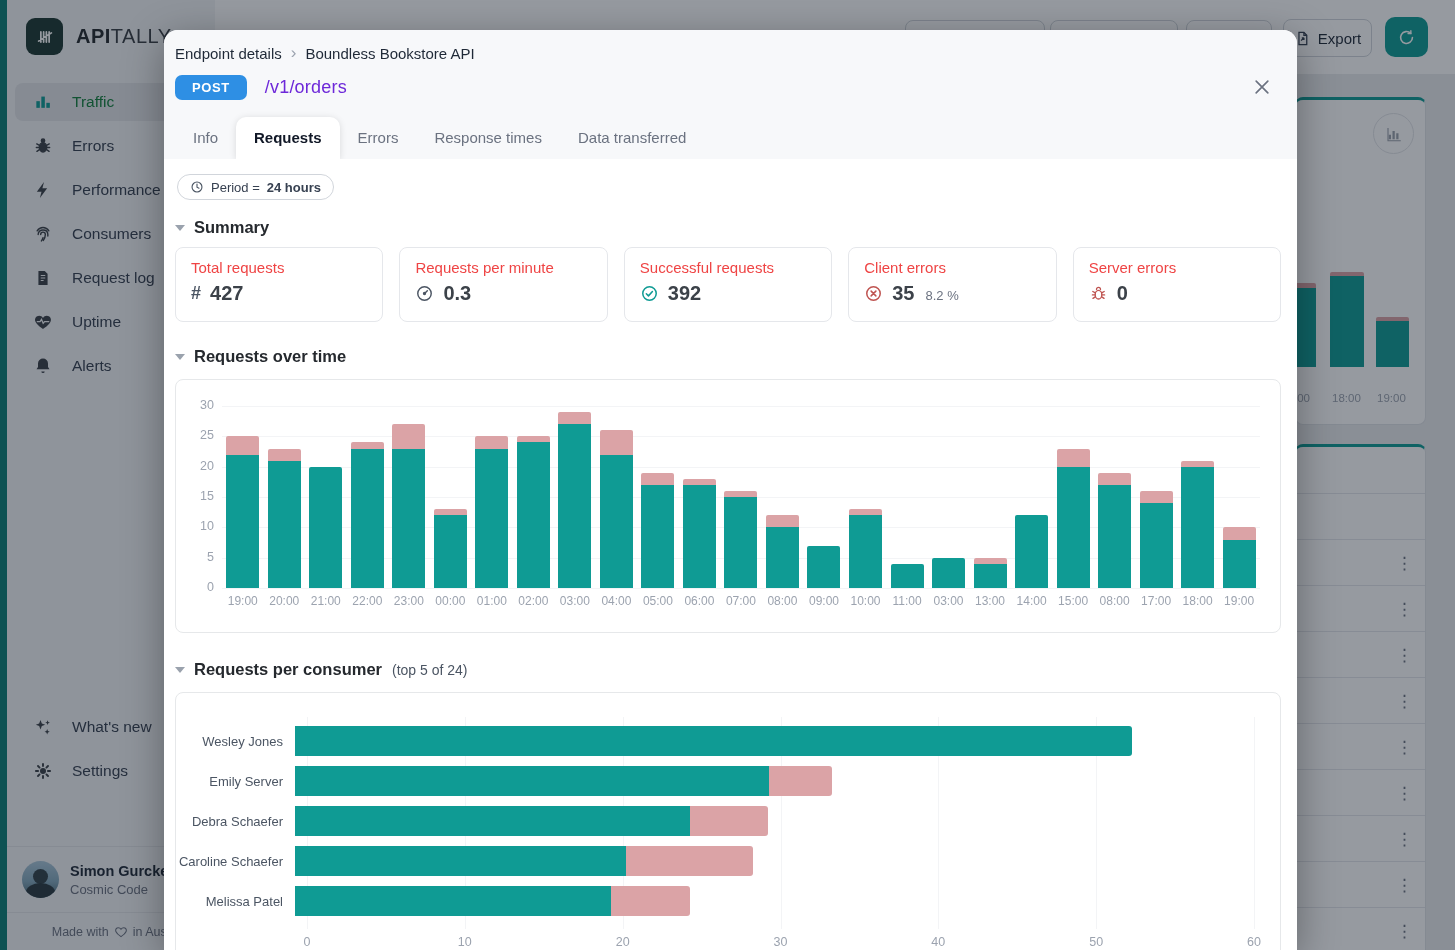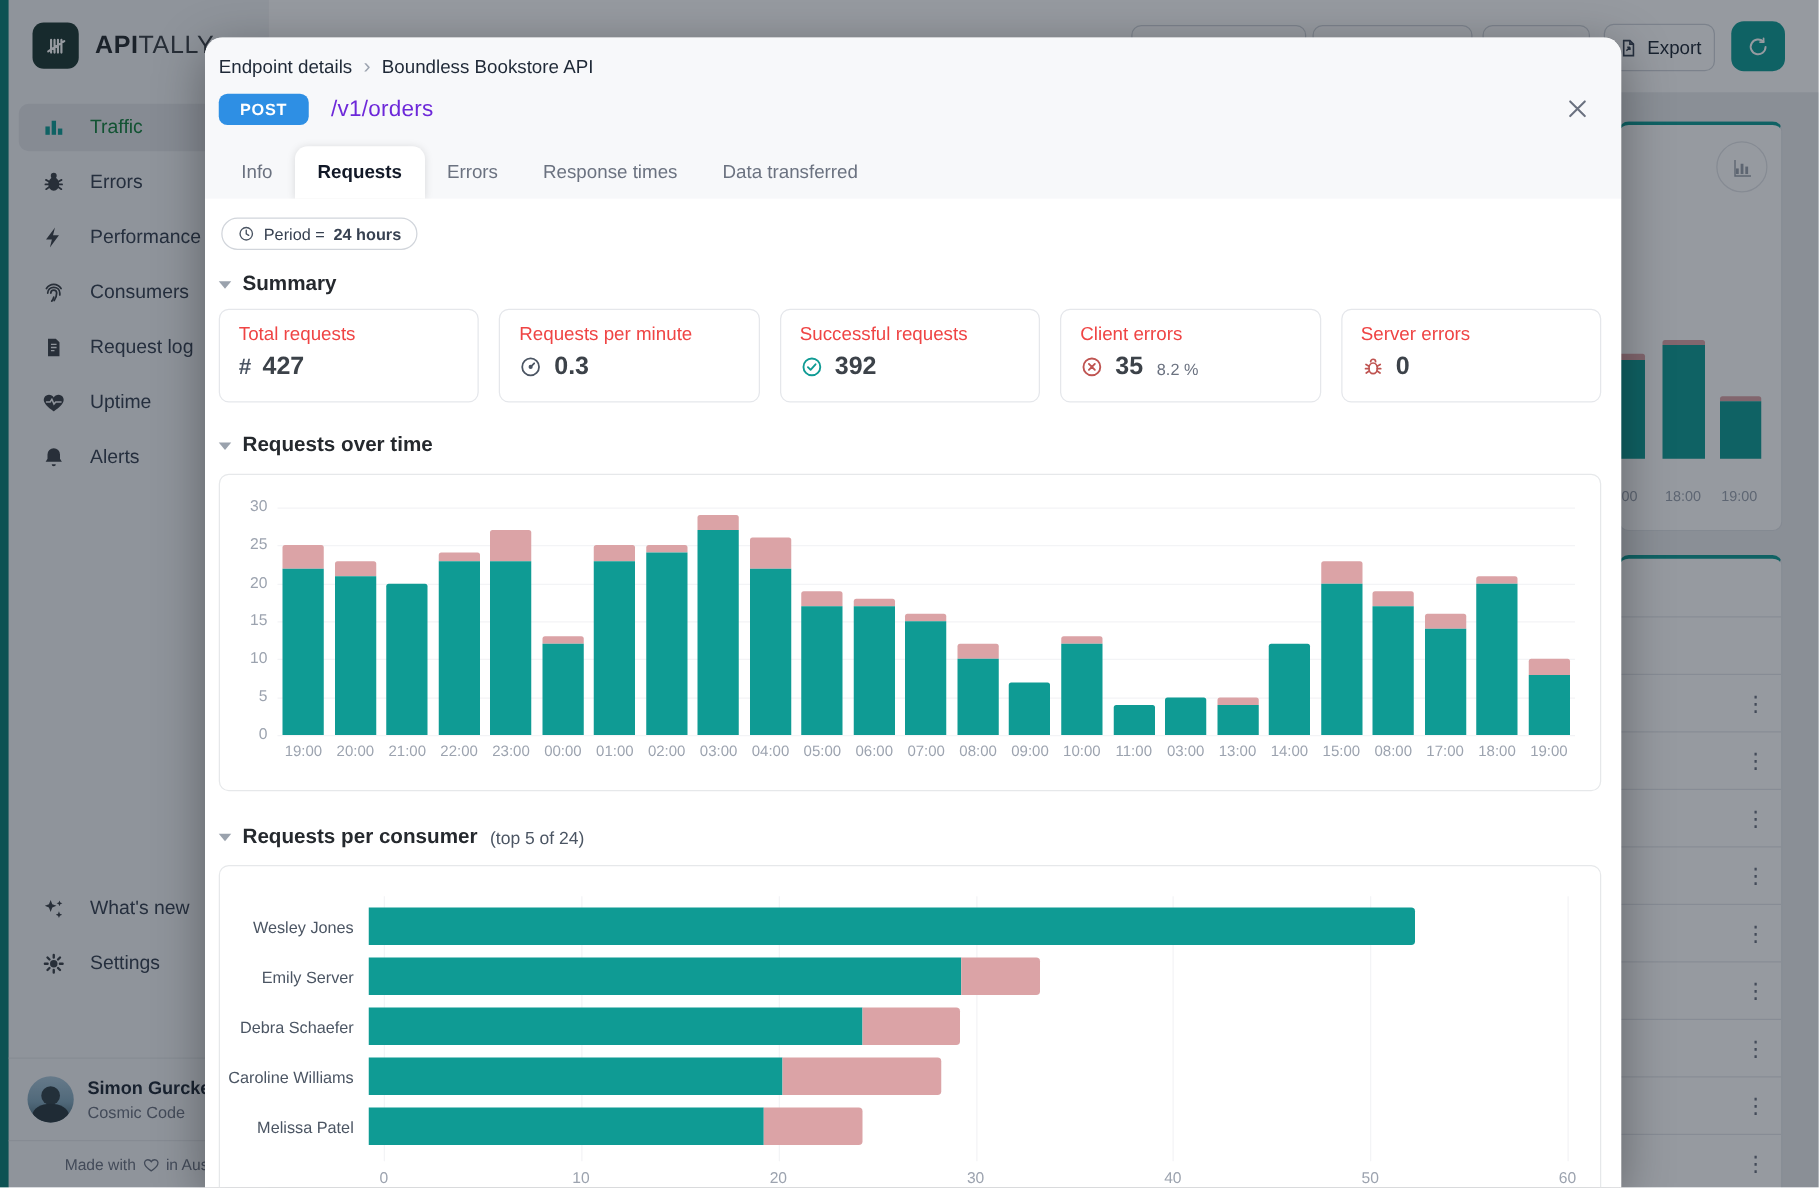--- a/index.html
+++ b/index.html
@@ -568,21 +568,21 @@
             </div>
           </div>
           <div class="c2-row">
             <div class="c2-lbl">Debra Schaefer</div>
             <div class="c2-track">
               <div class="c2-s" style="width:394.6px"></div>
               <div class="c2-e" style="width:78.9px"></div>
             </div>
           </div>
           <div class="c2-row">
-            <div class="c2-lbl">Caroline Williams</div>
+            <div class="c2-lbl">Caroline Schaefer</div>
             <div class="c2-track">
               <div class="c2-s" style="width:331.4px"></div>
               <div class="c2-e" style="width:126.3px"></div>
             </div>
           </div>
           <div class="c2-row">
             <div class="c2-lbl">Melissa Patel</div>
             <div class="c2-track">
               <div class="c2-s" style="width:315.7px"></div>
               <div class="c2-e" style="width:78.9px"></div>

